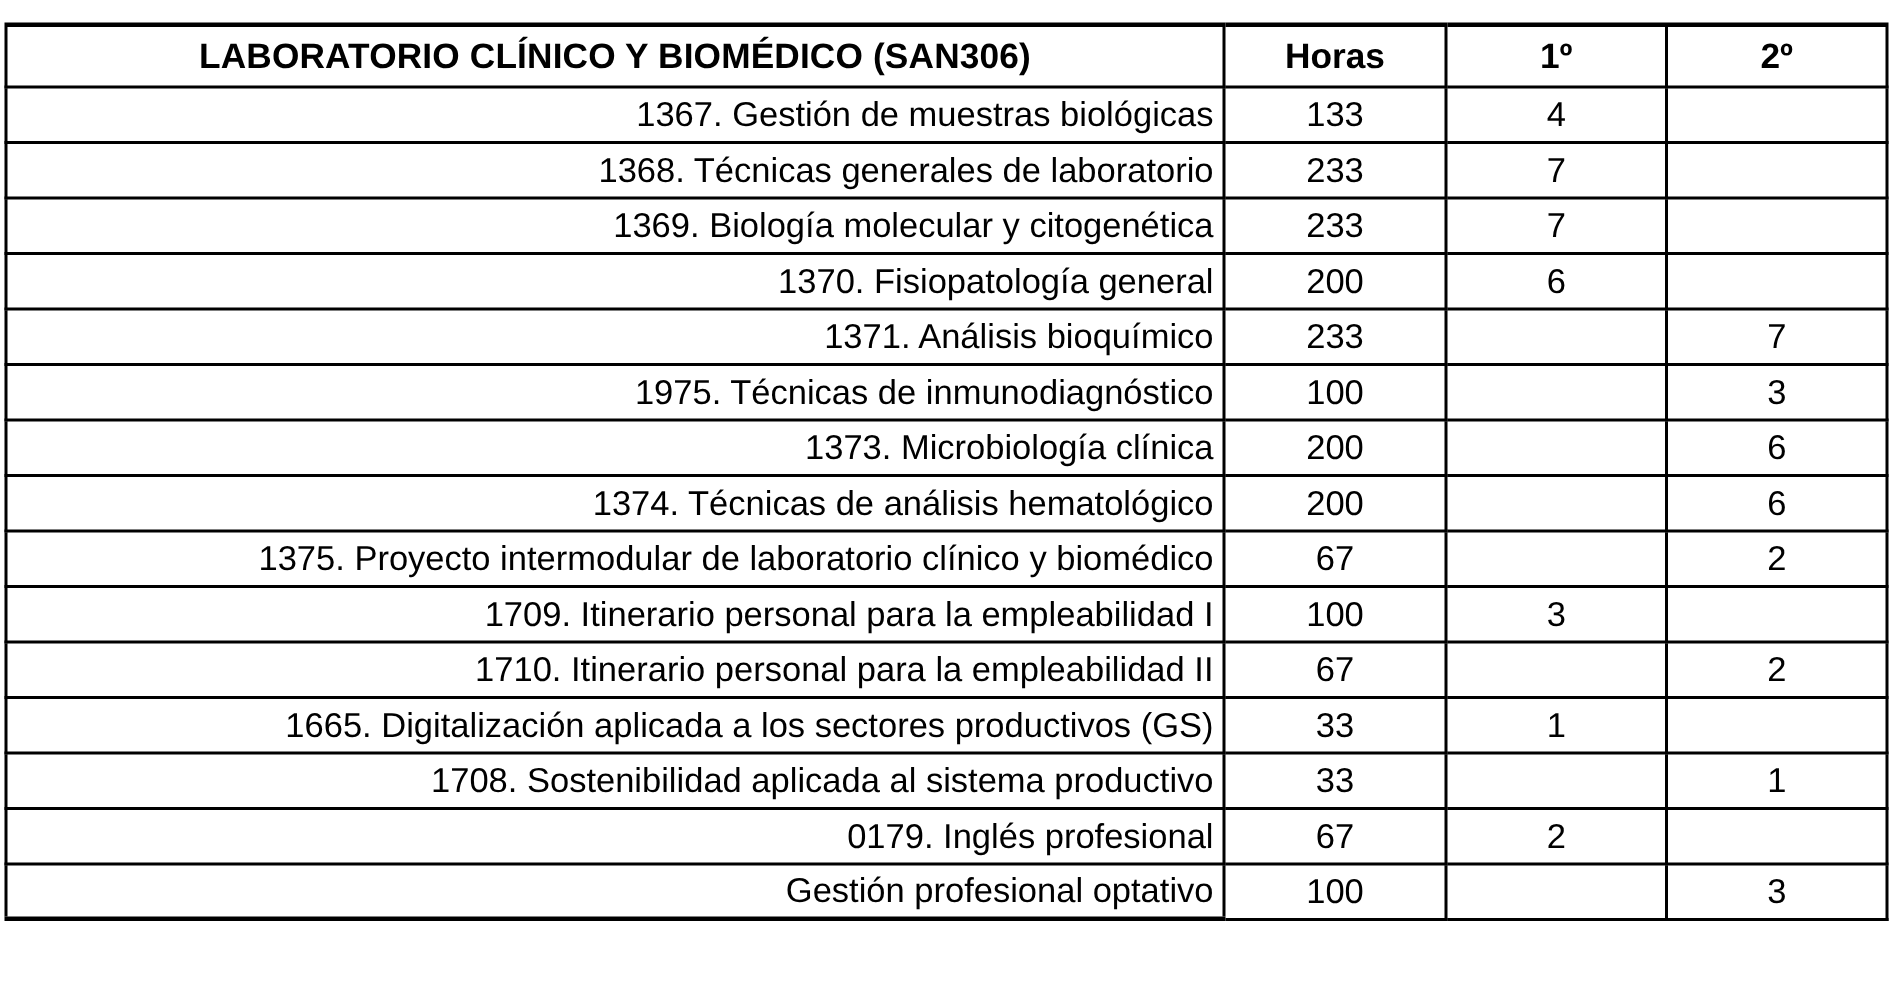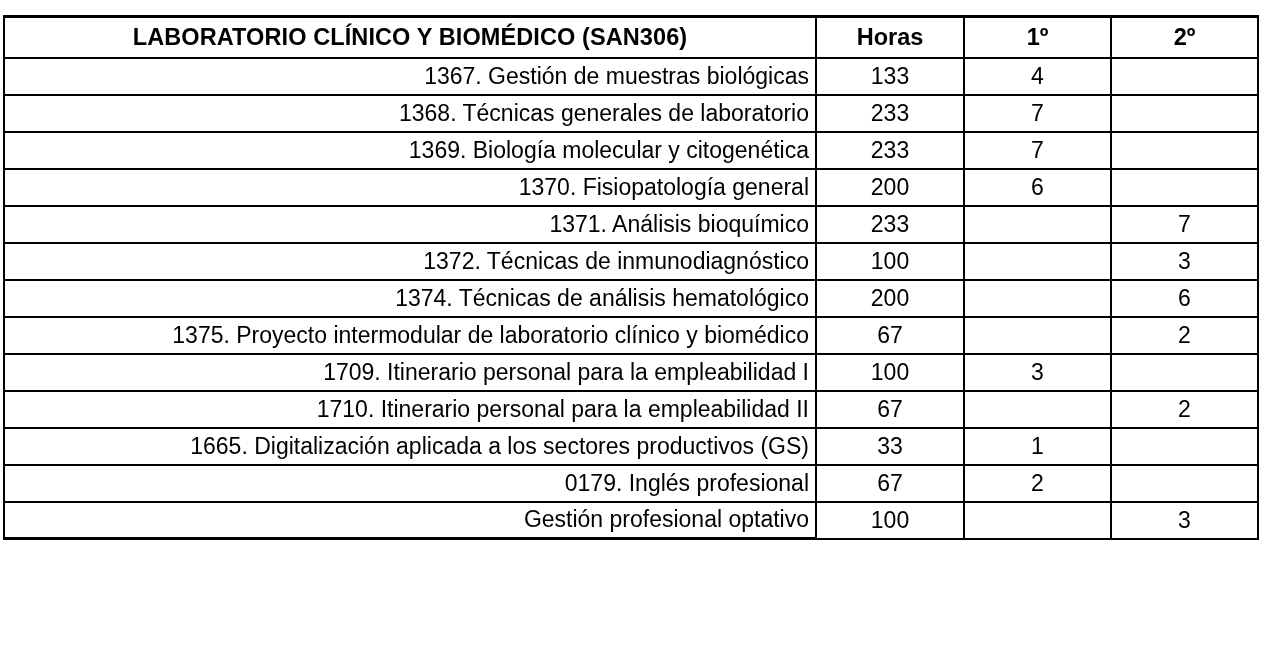--- a/index.html
+++ b/index.html
@@ -141,24 +141,30 @@
         <td class="num-cell">6</td>
         <td class="num-cell"></td>
       </tr>
       <tr class="data-row">
         <td class="name-cell">1371. Análisis bioquímico</td>
         <td class="num-cell">233</td>
         <td class="num-cell"></td>
         <td class="num-cell">7</td>
       </tr>
       <tr class="data-row">
-        <td class="name-cell">1372. Técnicas de inmunodiagnóstico</td>
+        <td class="name-cell">1975. Técnicas de inmunodiagnóstico</td>
         <td class="num-cell">100</td>
         <td class="num-cell"></td>
         <td class="num-cell">3</td>
+      </tr>
+      <tr class="data-row">
+        <td class="name-cell">1373. Microbiología clínica</td>
+        <td class="num-cell">200</td>
+        <td class="num-cell"></td>
+        <td class="num-cell">6</td>
       </tr>
       <tr class="data-row">
         <td class="name-cell">1374. Técnicas de análisis hematológico</td>
         <td class="num-cell">200</td>
         <td class="num-cell"></td>
         <td class="num-cell">6</td>
       </tr>
       <tr class="data-row">
         <td class="name-cell">1375. Proyecto intermodular de laboratorio clínico y biomédico</td>
         <td class="num-cell">67</td>
@@ -177,20 +183,26 @@
         <td class="num-cell"></td>
         <td class="num-cell">2</td>
       </tr>
       <tr class="data-row">
         <td class="name-cell">1665. Digitalización aplicada a los sectores productivos (GS)</td>
         <td class="num-cell">33</td>
         <td class="num-cell">1</td>
         <td class="num-cell"></td>
       </tr>
       <tr class="data-row">
+        <td class="name-cell">1708. Sostenibilidad aplicada al sistema productivo</td>
+        <td class="num-cell">33</td>
+        <td class="num-cell"></td>
+        <td class="num-cell">1</td>
+      </tr>
+      <tr class="data-row">
         <td class="name-cell">0179. Inglés profesional</td>
         <td class="num-cell">67</td>
         <td class="num-cell">2</td>
         <td class="num-cell"></td>
       </tr>
       <tr class="data-row last-data">
         <td class="name-cell">Gestión profesional optativo</td>
         <td class="num-cell">100</td>
         <td class="num-cell"></td>
         <td class="num-cell">3</td>

